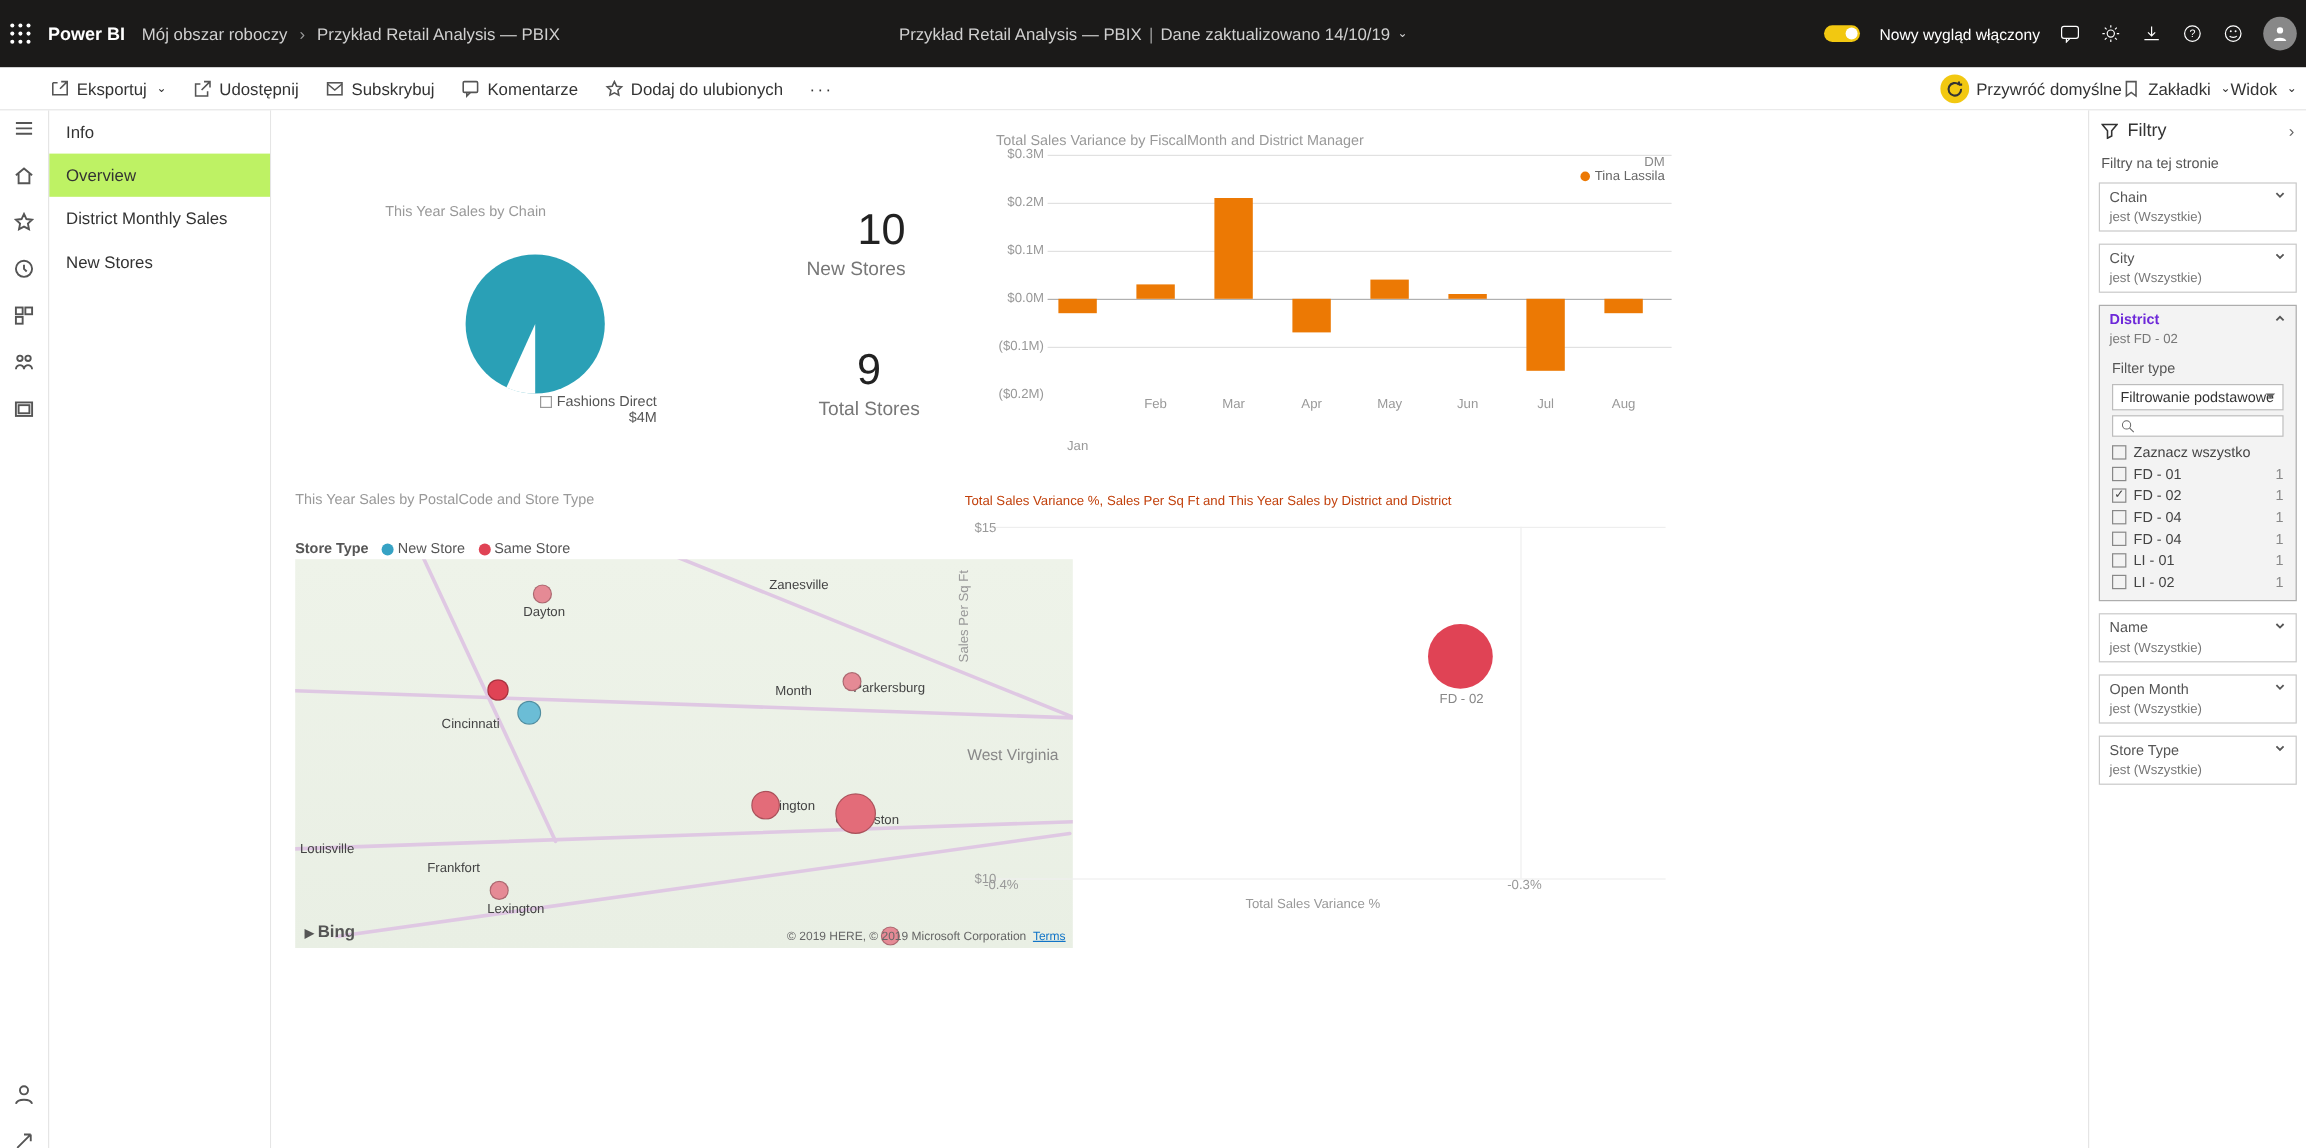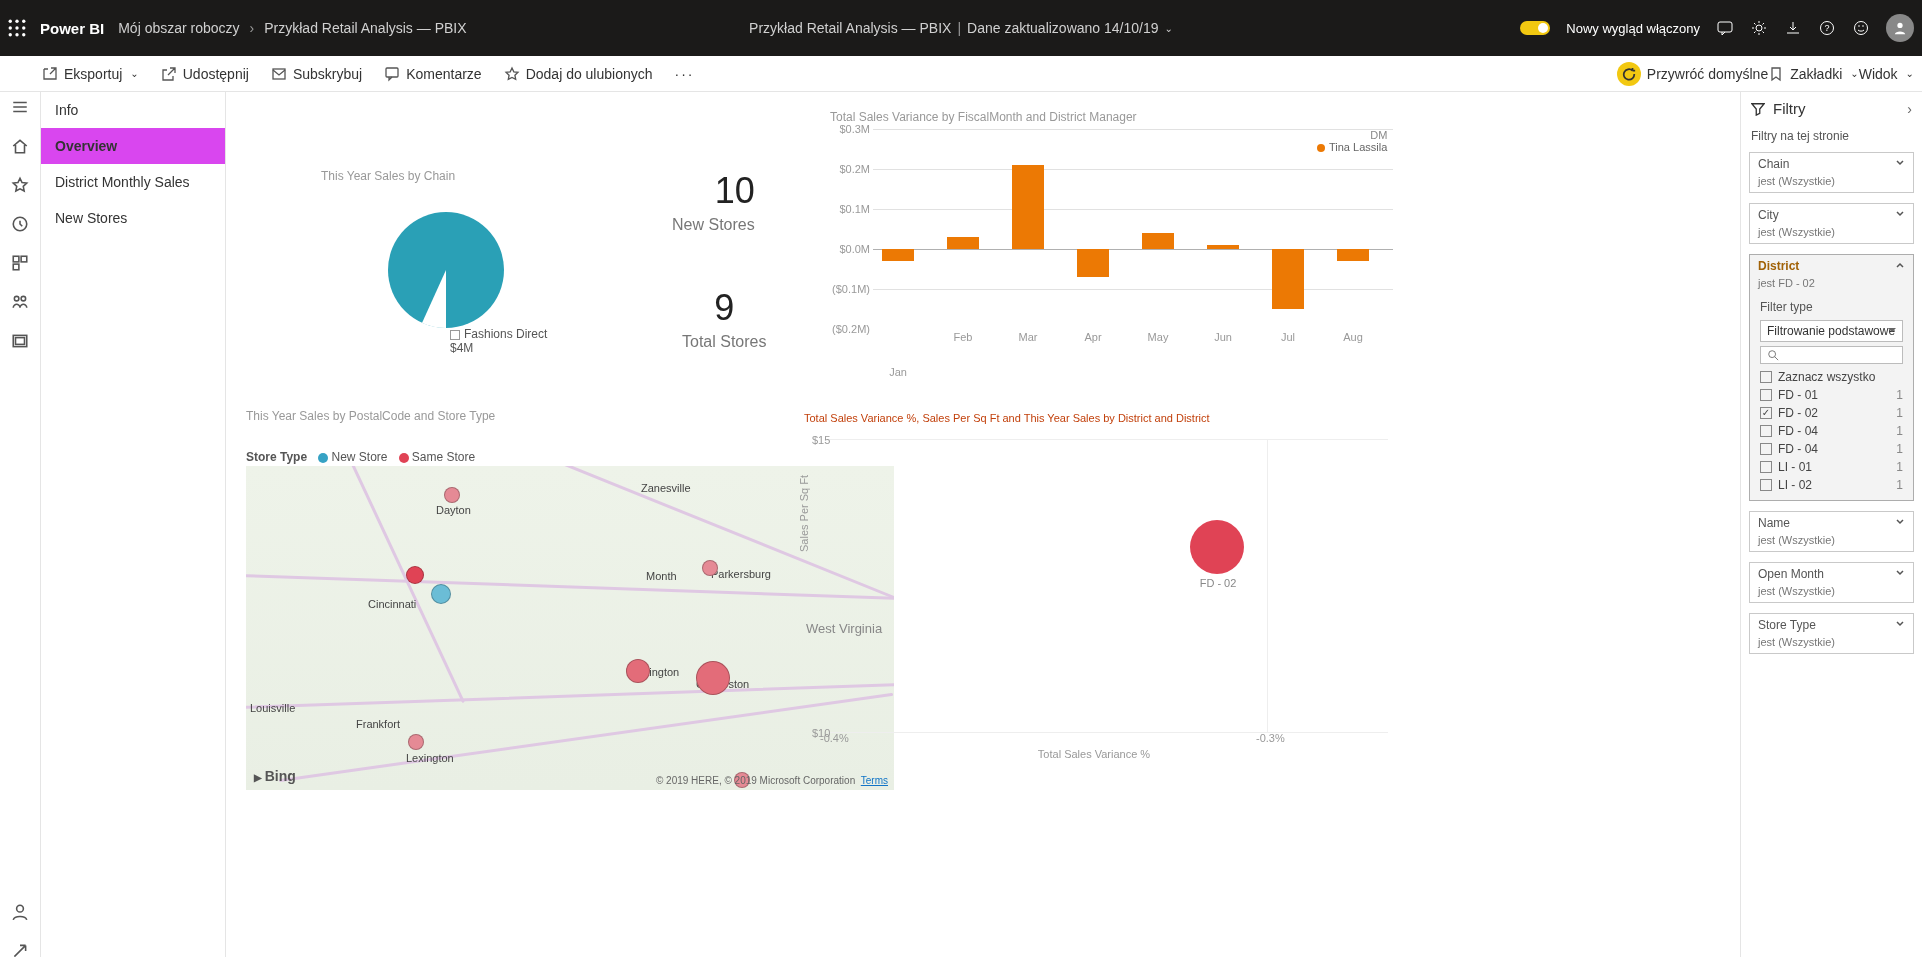--- a/index.html
+++ b/index.html
@@ -31,27 +31,27 @@
   .reset-ic{width:24px;height:24px;border-radius:50%;background:#F2C811;display:flex;align-items:center;justify-content:center}
   .reset-ic svg{width:14px;height:14px;fill:none;stroke:#333;stroke-width:2}
   
   .layout{display:flex;height:calc(100% - 76px)}
   .leftrail{width:41px;border-right:1px solid #e5e5e5;padding-top:6px;display:flex;flex-direction:column;align-items:center;gap:18px;position:relative}
   .rail-ic{color:#555;cursor:pointer}
   .rail-ic svg{width:18px;height:18px;fill:none;stroke:#555;stroke-width:1.4}
   .rail-bottom{position:absolute;bottom:10px;display:flex;flex-direction:column;gap:18px;align-items:center}
   .pages{width:185px;border-right:1px solid #e5e5e5}
   .page-item{padding:10px 14px;font-size:14px;cursor:pointer;color:#333}
-  .page-item.sel{background:#d946ef;font-weight:700}
+  .page-item.sel{background:#bef264;font-weight:400}
   
   .canvas{flex:1;position:relative;background:#fff;overflow:hidden}
   .ov-title{position:absolute;left:30px;top:15px;font-size:36px;font-weight:300;color:#333}
   .donut-title{position:absolute;left:95px;top:77px;font-size:12px;color:#999}
   .donut-wrap{position:absolute;left:140px;top:108px}
-  .donut-leg{position:absolute;left:224px;top:235px;font-size:12px;text-align:left;color:#555}
+  .donut-leg{position:absolute;left:224px;top:235px;font-size:12px;text-align:right;color:#555}
   .donut-leg .lg-sq{display:inline-block;width:10px;height:10px;border:1px solid #999;margin-right:4px;vertical-align:middle}
   .donut-leg .ln2{color:#555;font-size:12px}
   .kpi1{position:absolute;left:446px;top:78px;text-align:right}
   .kpi2{position:absolute;left:456px;top:195px;text-align:center}
   .kpi-num{font-size:36px;font-weight:400;color:#222}
   .kpi-lab{font-size:16px;color:#777;margin-top:4px}
   
   .bar-title{position:absolute;left:604px;top:18px;font-size:12px;color:#999}
   .bar-legend{position:absolute;left:1091px;top:37px;font-size:11px;color:#666;text-align:right}
   .leg-dot{display:inline-block;width:8px;height:8px;border-radius:50%;background:#ec7904;margin-right:4px;vertical-align:middle}
@@ -88,21 +88,21 @@
   .filters-head{display:flex;align-items:center;gap:8px;padding:8px 10px;font-size:15px}
   .filters-head svg{width:14px;height:14px;fill:none;stroke:#333;stroke-width:1.5}
   .filters-head .coll{margin-left:auto;font-size:14px;color:#666;cursor:pointer}
   .filters-sub{padding:4px 10px;font-size:12px;color:#555}
   .f-card{border:1px solid #c9c9c9;margin:5px 8px;font-size:12px;cursor:pointer}
   .f-card .fc-row{display:flex;align-items:center;padding:4px 8px;color:#555}
   .f-card .chev{margin-left:auto}
   .f-card .chev svg{width:10px;height:10px;fill:none;stroke:#555;stroke-width:1.5}
   .f-card .val{padding:0 8px 5px;color:#777;font-size:11px}
   .f-card.exp{background:#f3f3f3;border-color:#adadad}
-  .f-card.exp .fc-row{font-weight:600;color:#a16207}
+  .f-card.exp .fc-row{font-weight:600;color:#6d28d9}
   .f-sec-lbl{padding:6px 10px 2px;font-size:12px;color:#555}
   .f-select{margin:4px 10px;border:1px solid #bcbcbc;background:#fff;font-size:12px;padding:3px 6px;position:relative}
   .f-select::after{content:"";position:absolute;right:6px;top:7px;border:4px solid transparent;border-top-color:#666}
   .f-search{margin:4px 10px;border:1px solid #bcbcbc;background:#fff;padding:2px 6px;display:flex;align-items:center}
   .f-search svg{width:12px;height:12px;stroke:#666;fill:none}
   .f-list{margin:2px 10px 6px}
   .f-list .row{display:flex;align-items:center;font-size:12px;padding:2px 0;color:#444}
   .f-list .cb{width:12px;height:12px;border:1px solid #888;margin-right:6px;display:inline-flex;align-items:center;justify-content:center;font-size:10px}
   .f-list .cb.checked::after{content:"✓";line-height:1}
   .f-list .cnt{margin-left:auto;color:#888}

